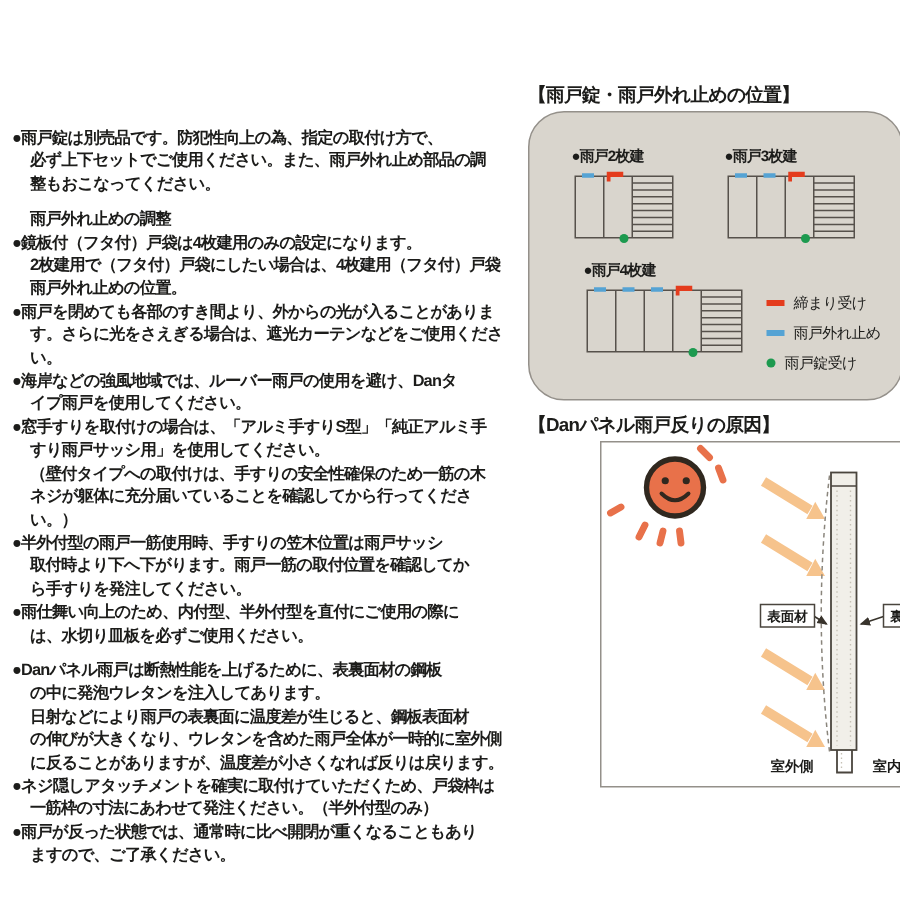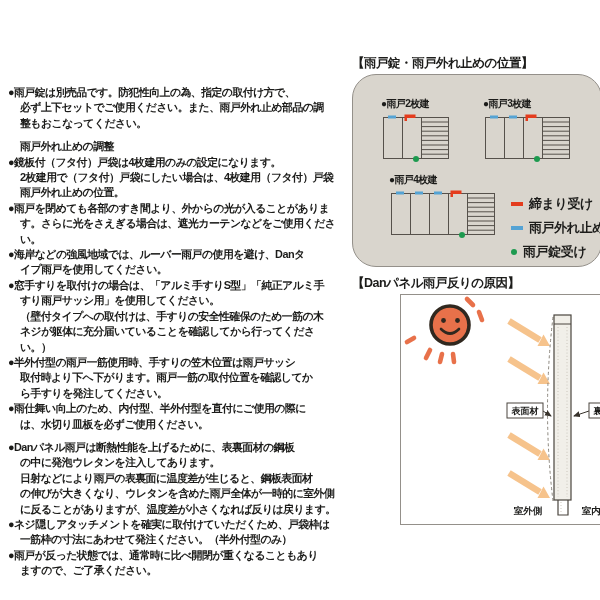--- a/index.html
+++ b/index.html
@@ -24,21 +24,21 @@
   .box{position:relative;border:1px solid #94908a;box-sizing:border-box;}
   .box1{height:193px;background:#d9d5cd;border-radius:24px;}
   .box2{height:231px;background:#ffffff;margin-left:48px;}
 
   .diagram{position:absolute;}
   .diagram .dlabel{font-size:10px;font-weight:700;letter-spacing:-0.6px;margin-bottom:1px;}
 
   .legend{position:absolute;left:158px;top:120px;}
   .legend-row{display:flex;align-items:center;margin-bottom:6px;}
   .legend-marker{margin-right:6px;flex:none;}
-  .legend-label{font-size:13px;font-weight:700;letter-spacing:-0.4px;white-space:nowrap;}
+  .legend-label{font-size:10px;font-weight:400;letter-spacing:-0.4px;white-space:nowrap;}
 
   svg text{font-family:"Liberation Sans","DejaVu Sans",sans-serif;}
 </style>
 </head>
 <body>
 
 <div class="page">
 
 
   <div class="left-col">

